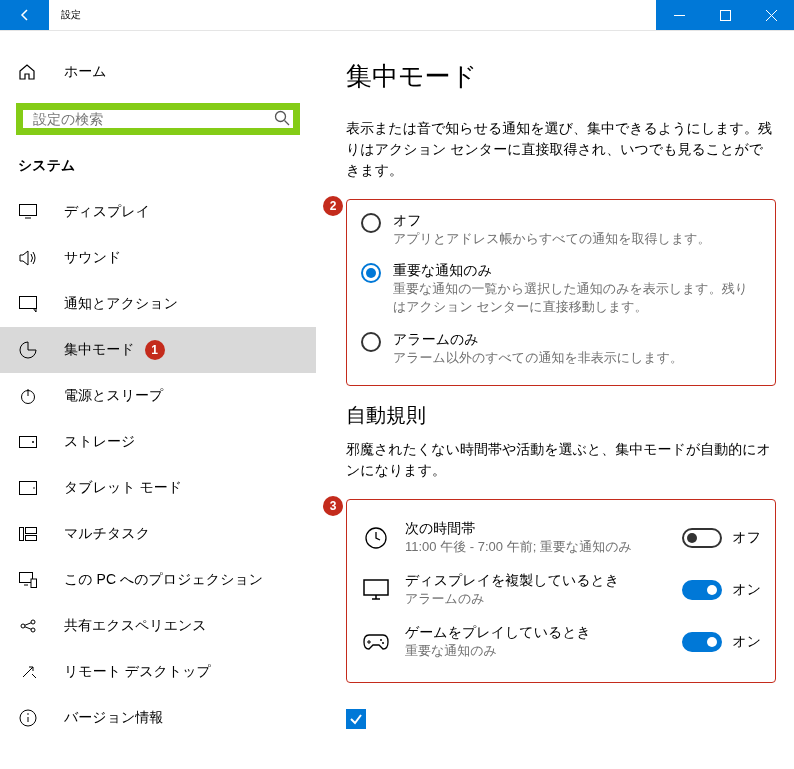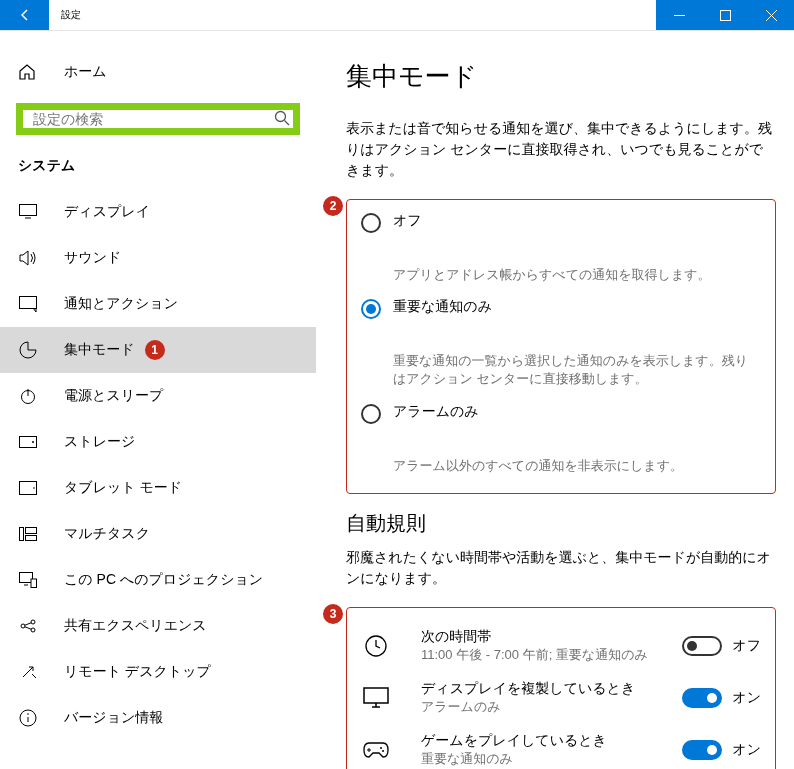--- a/index.html
+++ b/index.html
@@ -26,24 +26,24 @@
 .page-title { font-size: 26px; font-weight: 400; margin-bottom: 24px; padding-top: 6px; }
 .desc { font-size: 14px; color: #000; line-height: 1.5; margin-bottom: 18px; }
 .group-box { border: 1px solid #c42b1c; border-radius: 4px; padding: 12px 14px 14px 14px; position: relative; margin-bottom: 16px; }
 .group-badge { position: absolute; width: 20px; height: 20px; border-radius: 50%; background: #c42b1c; color: #fff; font-size: 12px; font-weight: 600; display: flex; align-items: center; justify-content: center; left: -24px; top: -4px; }
 .radio-row { display: flex; align-items: flex-start; margin-bottom: 4px; }
 .radio { width: 20px; height: 20px; border: 2px solid #333; border-radius: 50%; margin-right: 12px; flex-shrink: 0; margin-top: 1px; position: relative; }
 .radio.checked { border-color: #0078d7; }
 .radio.checked::after { content: ""; position: absolute; width: 10px; height: 10px; border-radius: 50%; background: #0078d7; top: 3px; left: 3px; }
 .radio-body { flex: 1; }
 .radio-label { font-size: 14px; }
-.radio-sub { font-size: 13px; color: #707070; line-height: 1.4; margin-top: 36px; }
+.radio-sub { font-size: 13px; color: #707070; line-height: 1.4; }
 .link { color: #0067c0; font-size: 14px; }
 .section-h { font-size: 20px; font-weight: 400; margin: 10px 0 10px 0; }
-.rule-row { display: flex; align-items: center; padding: 8px 0; gap: 16px; }
+.rule-row { display: flex; align-items: center; padding: 8px 0; }
 .rule-icon { width: 30px; height: 30px; margin-right: 14px; display: flex; align-items: center; justify-content: center; }
 .rule-body { flex: 1; }
 .rule-label { font-size: 14px; }
 .rule-sub { font-size: 13px; color: #707070; }
 .toggle-wrap { display: flex; align-items: center; gap: 10px; }
 .toggle { width: 40px; height: 20px; border-radius: 10px; position: relative; }
 .toggle.off { background: #fff; border: 2px solid #333; }
 .toggle.off::after { content: ""; position: absolute; width: 10px; height: 10px; border-radius: 50%; background: #333; top: 3px; left: 3px; }
 .toggle.on { background: #0078d7; border: 2px solid #0078d7; }
 .toggle.on::after { content: ""; position: absolute; width: 10px; height: 10px; border-radius: 50%; background: #fff; top: 3px; right: 3px; }

